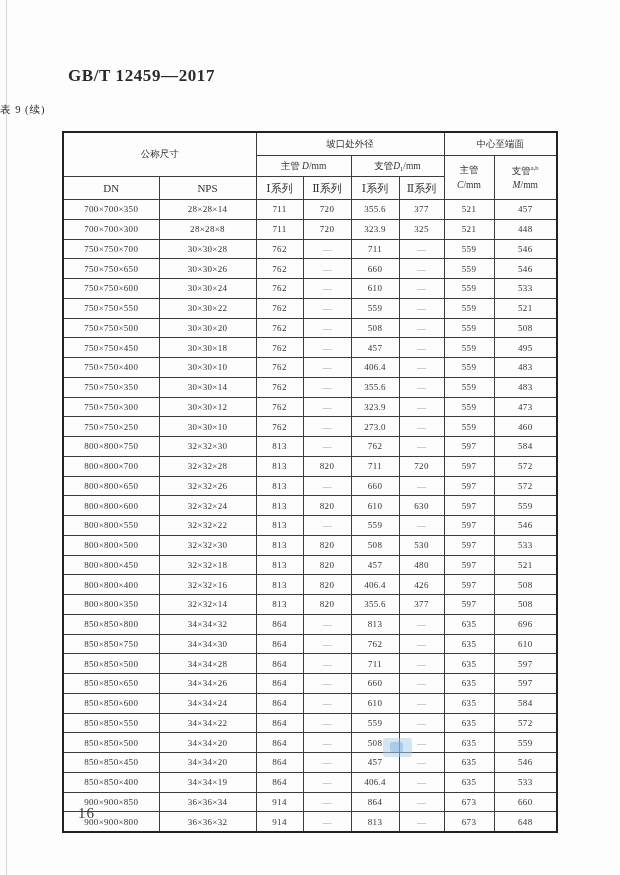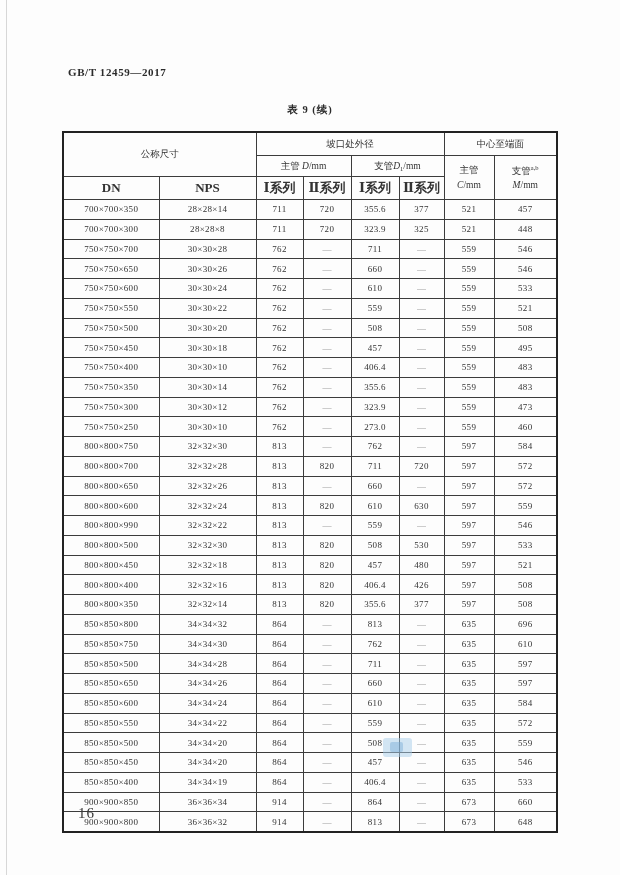--- a/index.html
+++ b/index.html
@@ -8,41 +8,41 @@
     background:#fdfdfd;
     font-family:"Liberation Serif","DejaVu Serif",serif;
     color:#333;overflow:hidden;
   }
   .scan-edge{
     position:absolute;left:6px;top:0;width:1px;height:875px;
     background:#d7d7d7;
   }
   .doc-number{
     position:absolute;left:68px;top:66px;
-    font-size:11px;font-weight:bold;color:#2b2b2b;letter-spacing:0.6px;
+    font-size:17px;font-weight:bold;color:#2b2b2b;letter-spacing:0.6px;
   }
   .table-title{
-    position:absolute;left:0;top:103px;width:620px;text-align:center;
-    font-size:10.5px;font-weight:bold;color:#2b2b2b;letter-spacing:1px;
+    position:absolute;left:0;top:103px;width:620px;
+    font-size:10.5px;font-weight:normal;color:#2b2b2b;letter-spacing:1px;
   }
   table.std{
     position:absolute;left:62px;top:131px;width:494px;
     border-collapse:collapse;table-layout:fixed;
     border:2px solid #222;
   }
   table.std th, table.std td{
     border:1px solid #3c3c3c;
     text-align:center;vertical-align:middle;
     padding:0;font-weight:normal;
     color:#333;
   }
   thead th{font-size:9.5px;color:#2e2e2e;}
   thead tr.hr1 th{height:22px;}
   thead tr.hr2 th{height:20px;}
-  thead tr.hr3 th{height:22px;font-size:13px;font-weight:bold;}
+  thead tr.hr3 th{height:22px;font-size:11px;}
   tbody td{height:18.75px;font-size:9px;letter-spacing:0.3px;color:#373737;}
   tbody td.dash{color:#8f8f8f;letter-spacing:0;}
   .two-line{line-height:1.5;font-size:9.5px;}
   var.v{font-style:italic;font-family:"Liberation Serif",serif;}
   sub.s{font-size:6.5px;vertical-align:-2px;}
   sup.s{font-size:6.5px;vertical-align:4px;}
   .page-number{
     position:absolute;left:78px;top:805px;
     font-size:15px;color:#3a3a3a;letter-spacing:1px;
   }
@@ -262,21 +262,21 @@
         <td>800×800×600</td>
         <td>32×32×24</td>
         <td>813</td>
         <td>820</td>
         <td>610</td>
         <td>630</td>
         <td>597</td>
         <td>559</td>
       </tr>
       <tr>
-        <td>800×800×990</td>
+        <td>800×800×550</td>
         <td>32×32×22</td>
         <td>813</td>
         <td class="dash">—</td>
         <td>559</td>
         <td class="dash">—</td>
         <td>597</td>
         <td>546</td>
       </tr>
       <tr>
         <td>800×800×500</td>

